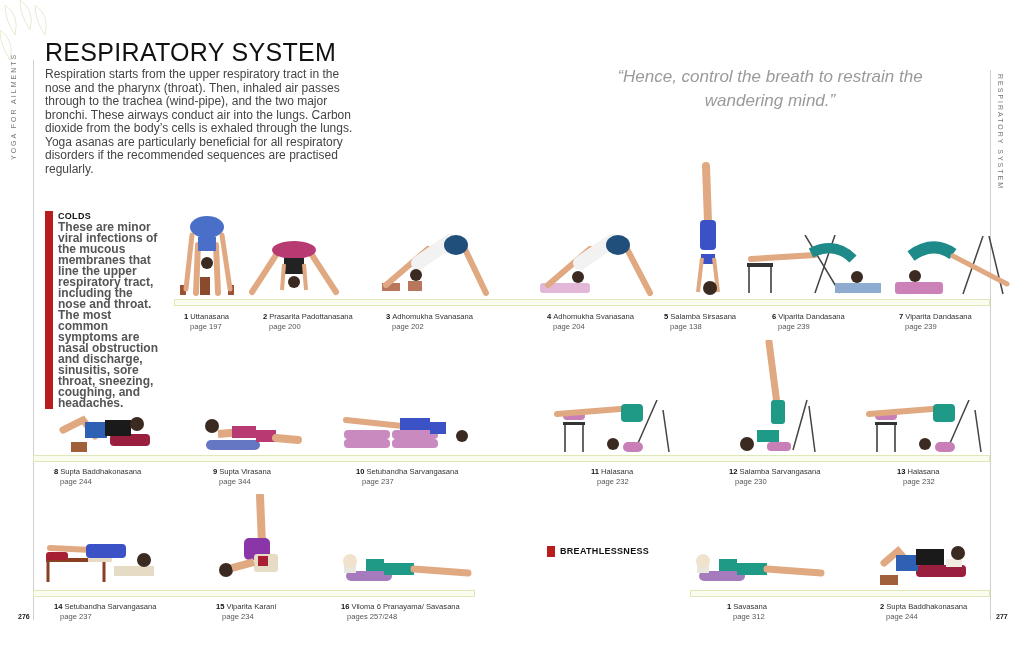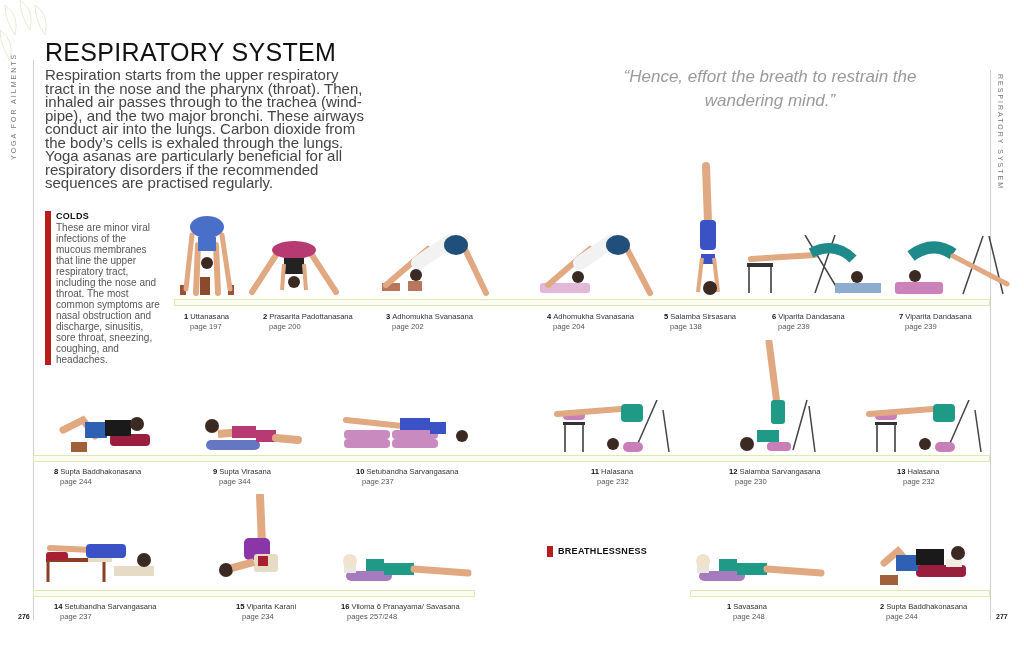--- a/index.html
+++ b/index.html
@@ -21,32 +21,32 @@
   .side-left { left: 10px; top: 160px; transform: rotate(-90deg); transform-origin: left top; }
   .side-right { left: 1004px; top: 74px; transform: rotate(90deg); transform-origin: left top; }
 
   .page-num { position: absolute; font-size: 7px; font-weight: bold; color: #222; }
 
   h1.title {
     position: absolute; left: 45px; top: 38px; font-size: 25px; font-weight: normal;
     color: #111; letter-spacing: 0.3px;
   }
   .intro {
-    position: absolute; left: 45px; top: 68px; width: 320px; font-size: 15px; line-height: 13.5px; color: #444;
+    position: absolute; left: 45px; top: 68px; width: 320px; font-size: 12px; line-height: 13.5px; color: #444;
   }
   .quote {
     position: absolute; left: 610px; top: 65px; width: 320px; text-align: center;
     font-size: 17px; font-style: italic; color: #9a9a9a; line-height: 24px;
   }
 
   .sidebar-box {
-    position: absolute; border-left: 6px solid #b91c1c; padding-left: 5px;
+    position: absolute; border-left: 8px solid #b91c1c; padding-left: 5px;
   }
   .sidebar-box h3 { font-size: 9px; font-weight: bold; color: #111; letter-spacing: 0.3px; line-height: 11px; }
-  .sidebar-box p { font-size: 10px; line-height: 11px; color: #555; }
+  .sidebar-box p { font-size: 12px; line-height: 11px; color: #555; font-weight: bold; }
 
   .band {
     position: absolute; height: 7px; border: 1px solid #dfe9b8; background: #fafcef;
   }
 
   .pose-label { position: absolute; font-size: 7.6px; line-height: 10px; color: #333; white-space: nowrap; }
   .pose-label .num { font-weight: bold; color: #111; margin-right: 2px; }
   .pose-label .pg { display: block; padding-left: 6px; color: #555; }
 
   .fig { position: absolute; }
@@ -72,21 +72,21 @@
   <div class="rail-right"></div>
 
   <div class="side-label side-left">YOGA FOR AILMENTS</div>
   <div class="side-label side-right">RESPIRATORY SYSTEM</div>
 
   <div class="page-num" style="left:18px; top:613px;">276</div>
   <div class="page-num" style="left:996px; top:613px;">277</div>
 
   <h1 class="title">RESPIRATORY SYSTEM</h1>
   <p class="intro">Respiration starts from the upper respiratory tract in the nose and the pharynx (throat). Then, inhaled air passes through to the trachea (wind-pipe), and the two major bronchi. These airways conduct air into the lungs. Carbon dioxide from the body’s cells is exhaled through the lungs. Yoga asanas are particularly beneficial for all respiratory disorders if the recommended sequences are practised regularly.</p>
-  <div class="quote">“Hence, effort the breath to restrain the wandering mind.”</div>
+  <div class="quote">“Hence, control the breath to restrain the wandering mind.”</div>
 
   <div class="sidebar-box" style="left:45px; top:211px; width:115px;">
     <h3>COLDS</h3>
     <p>These are minor viral infections of the mucous membranes that line the upper respiratory tract, including the nose and throat. The most common symptoms are nasal obstruction and discharge, sinusitis, sore throat, sneezing, coughing, and headaches.</p>
   </div>
 
   <div class="sidebar-box" style="left:547px; top:546px; width:118px;">
     <h3>BREATHLESSNESS</h3>
   </div>
 
@@ -310,19 +310,19 @@
   <div class="pose-label" style="left:899px; top:312px;"><span class="num">7</span><span>Viparita Dandasana</span><span class="pg">page 239</span></div>
 
   <div class="pose-label" style="left:54px; top:467px;"><span class="num">8</span><span>Supta Baddhakonasana</span><span class="pg">page 244</span></div>
   <div class="pose-label" style="left:213px; top:467px;"><span class="num">9</span><span>Supta Virasana</span><span class="pg">page 344</span></div>
   <div class="pose-label" style="left:356px; top:467px;"><span class="num">10</span><span>Setubandha Sarvangasana</span><span class="pg">page 237</span></div>
   <div class="pose-label" style="left:591px; top:467px;"><span class="num">11</span><span>Halasana</span><span class="pg">page 232</span></div>
   <div class="pose-label" style="left:729px; top:467px;"><span class="num">12</span><span>Salamba Sarvangasana</span><span class="pg">page 230</span></div>
   <div class="pose-label" style="left:897px; top:467px;"><span class="num">13</span><span>Halasana</span><span class="pg">page 232</span></div>
 
   <div class="pose-label" style="left:54px; top:602px;"><span class="num">14</span><span>Setubandha Sarvangasana</span><span class="pg">page 237</span></div>
-  <div class="pose-label" style="left:216px; top:602px;margin-left:20px;"><span class="num">15</span><span>Viparita Karani</span><span class="pg">page 234</span></div>
+  <div class="pose-label" style="left:216px; top:602px;"><span class="num">15</span><span>Viparita Karani</span><span class="pg">page 234</span></div>
   <div class="pose-label" style="left:341px; top:602px;"><span class="num">16</span><span>Viloma 6 Pranayama/ Savasana</span><span class="pg">pages 257/248</span></div>
 
-  <div class="pose-label" style="left:727px; top:602px;"><span class="num">1</span><span>Savasana</span><span class="pg">page 248</span></div>
+  <div class="pose-label" style="left:727px; top:602px;"><span class="num">1</span><span>Savasana</span><span class="pg">page 312</span></div>
   <div class="pose-label" style="left:880px; top:602px;"><span class="num">2</span><span>Supta Baddhakonasana</span><span class="pg">page 244</span></div>
 
 </div>
 
 </body></html>

